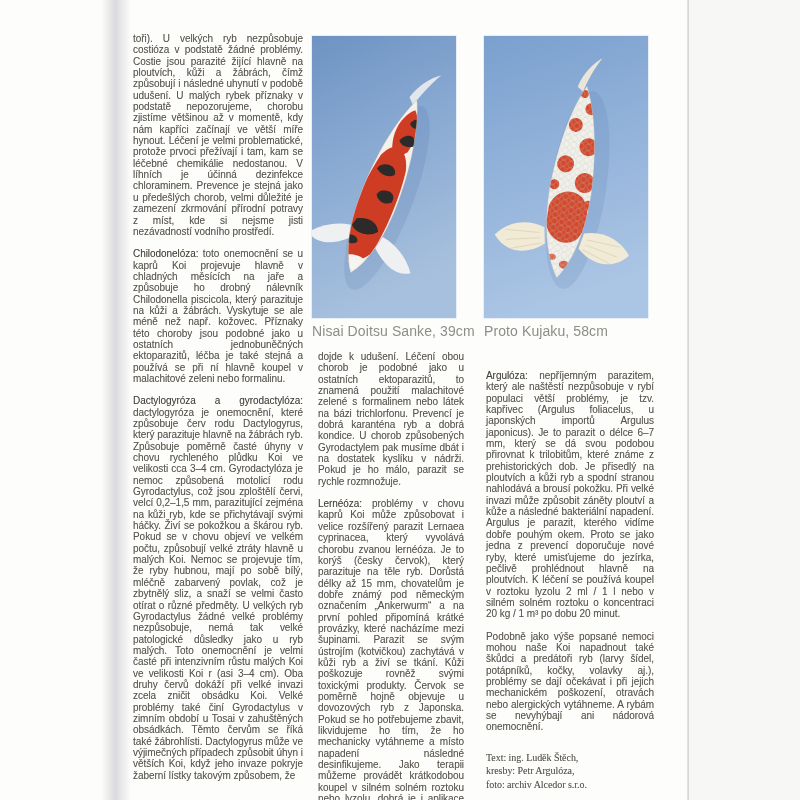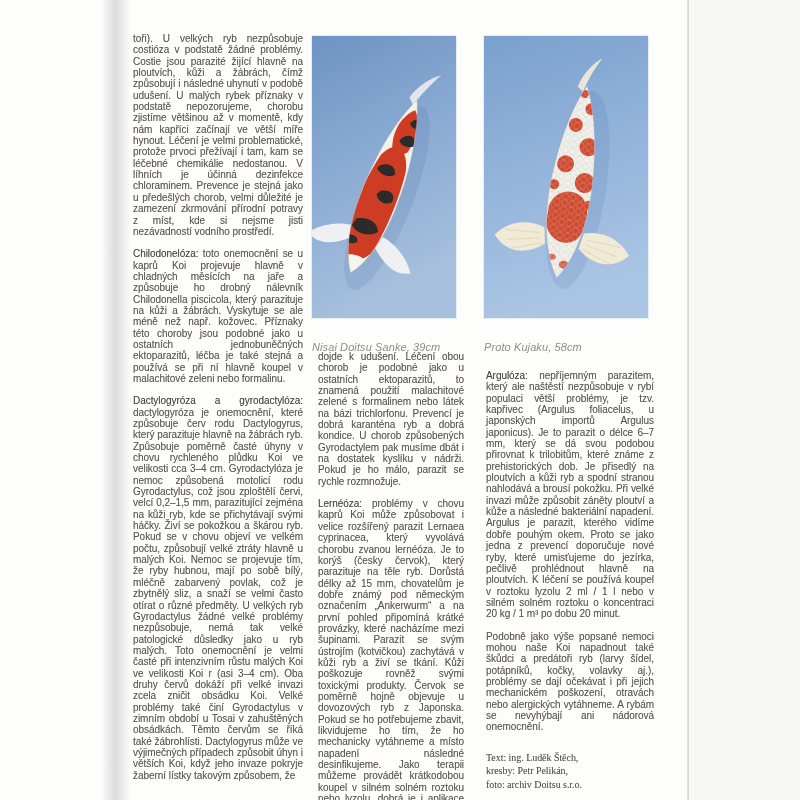--- a/index.html
+++ b/index.html
@@ -29,21 +29,21 @@
   .col p{margin:0 0 11px 0;}
   .lead{color:#45413a;font-weight:normal;}
   .col1{left:133px;top:33px;width:170px;}
   .col2{left:318px;top:351px;width:146px;}
   .col3{left:486px;top:370px;width:168px;}
   .photo{position:absolute;top:36px;margin:0;}
   .photo1{left:312px;}
   .photo2{left:484px;}
   .photo svg{display:block;box-shadow:0 0 0 1px rgba(230,236,244,0.9);}
   .caption{
-    margin-top:23px;font-size:11px;font-style:italic;color:#8f8d87;
+    margin-top:5px;font-size:14px;color:#8f8d87;
     letter-spacing:0.1px;
   }
   .credits{
     margin-top:18px;text-align:left;line-height:13.5px;color:#55514a;font-family:Liberation Serif, serif;
   }
   .credits div{margin:0;}
   .footer{
     position:absolute;left:113px;top:802px;width:524px;height:28px;
     display:flex;align-items:center;justify-content:center;gap:19px;
   }
@@ -149,22 +149,22 @@
   <div class="col col2">
     <p><span>dojde k udušení. Léčení obou chorob je podobné jako u ostatních ektoparazitů, to znamená použití malachitové zelené s formalinem nebo látek na bázi trichlorfonu. Prevencí je dobrá karanténa ryb a dobrá kondice. U chorob způsobených Gyrodactylem pak musíme dbát i na dostatek kyslíku v nádrži. Pokud je ho málo, parazit se rychle rozmnožuje.</span></p>
     <p><b class="lead">Lernéóza:</b> <span>problémy v chovu kaprů Koi může způsobovat i velice rozšířený parazit Lernaea cyprinacea, který vyvolává chorobu zvanou lernéóza. Je to korýš (česky červok), který parazituje na těle ryb. Dorůstá délky až 15 mm, chovatelům je dobře známý pod německým označením „Ankerwurm“ a na první pohled připomíná krátké provázky, které nacházíme mezi šupinami. Parazit se svým ústrojím (kotvičkou) zachytává v kůži ryb a živí se tkání. Kůži poškozuje rovněž svými toxickými produkty. Červok se poměrně hojně objevuje u dovozových ryb z Japonska. Pokud se ho potřebujeme zbavit, likvidujeme ho tím, že ho mechanicky vytáhneme a místo napadení následné desinfikujeme. Jako terapii můžeme provádět krátkodobou koupel v silném solném roztoku nebo lyzolu, dobrá je i aplikace látek na bázi trichlorfonu. Důležitá je samozřejmě i selekce ryb při dovozu a zamezení styku kaprů Koi s nakaženou populací.</span></p>
   </div>
 
   <div class="col col3">
     <p><b class="lead">Argulóza:</b> <span>nepříjemným parazitem, který ale naštěstí nezpůsobuje v rybí populaci větší problémy, je tzv. kapřivec (Argulus foliacelus, u japonských importů Argulus japonicus). Je to parazit o délce 6–7 mm, který se dá svou podobou přirovnat k trilobitům, které známe z prehistorických dob. Je přisedlý na ploutvích a kůži ryb a spodní stranou nahlodává a brousí pokožku. Při velké invazi může způsobit záněty ploutví a kůže a následné bakteriální napadení. Argulus je parazit, kterého vidíme dobře pouhým okem. Proto se jako jedna z prevencí doporučuje nové ryby, které umisťujeme do jezírka, pečlivě prohlédnout hlavně na ploutvích. K léčení se používá koupel v roztoku lyzolu 2 ml / 1 l nebo v silném solném roztoku o koncentraci 20 kg / 1 m³ po dobu 20 minut.</span></p>
     <p><span>Podobně jako výše popsané nemoci mohou naše Koi napadnout také škůdci a predátoři ryb (larvy šídel, potápníků, kočky, volavky aj.), problémy se dají očekávat i při jejich mechanickém poškození, otravách nebo alergických vytáhneme. A rybám se nevyhýbají ani nádorová onemocnění.</span></p>
     <div class="credits">
       <div>Text: ing. Luděk Štěch,</div>
-      <div>kresby: Petr Pelikán,</div>
-      <div>foto: archiv Doitsu s.r.o.</div>
+      <div>kresby: Petr Argulóza,</div>
+      <div>foto: archiv Alcedor s.r.o.</div>
     </div>
   </div>
 
   <div class="footer">
     <span class="footer-book">CHOV JAPONSKÝCH KAPRŮ KOI</span>
     <span class="footer-sep"></span>
     <span class="footer-page">61</span>
     <span class="footer-sep"></span>
     <span class="footer-chapter">Nejčastější choroby kaprů Koi</span>
   </div>

